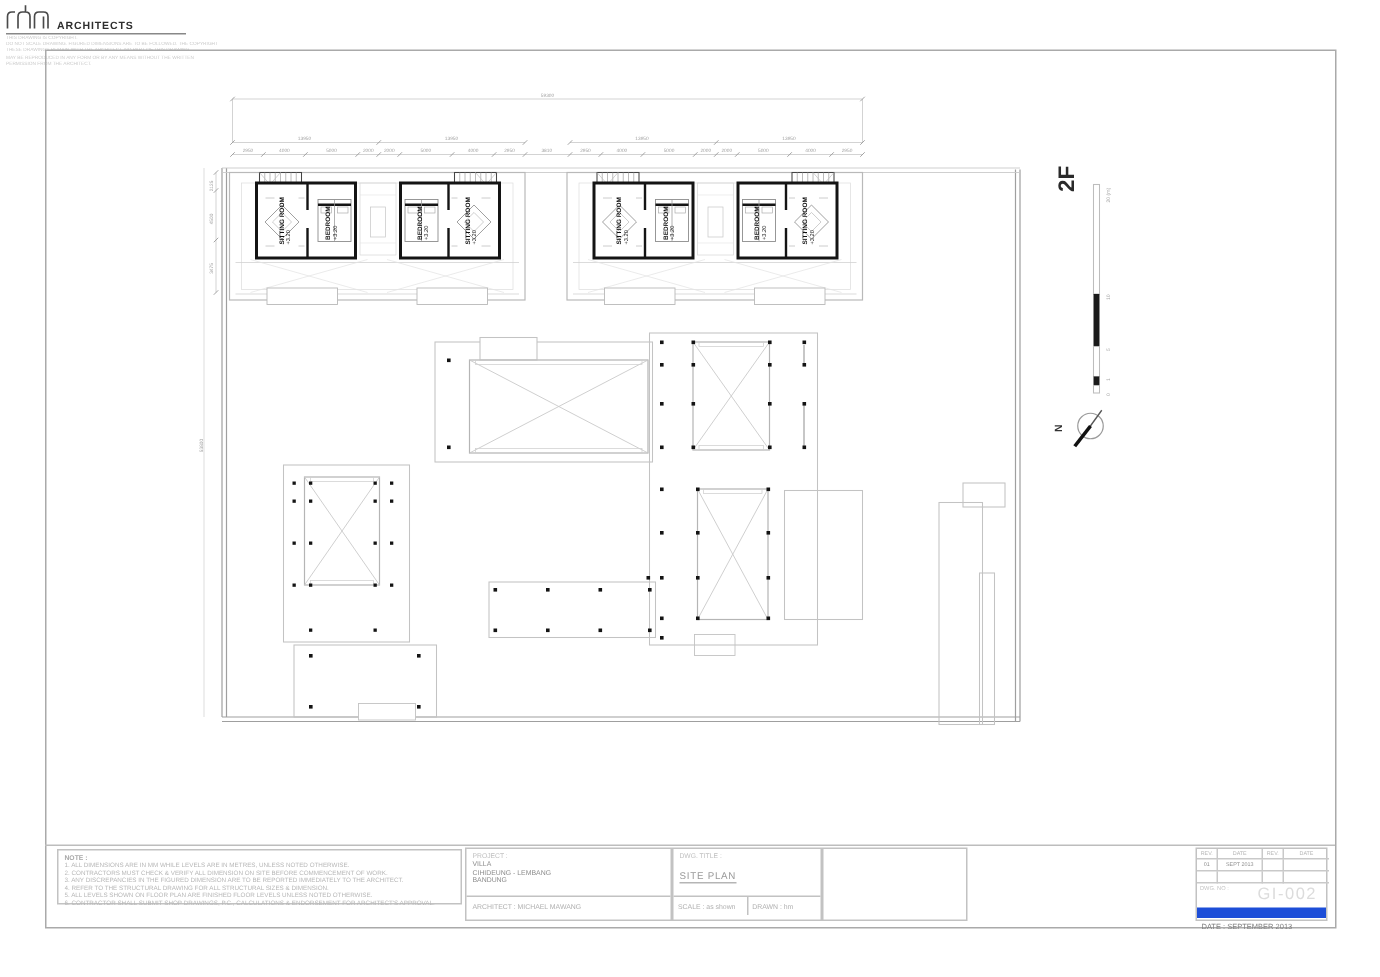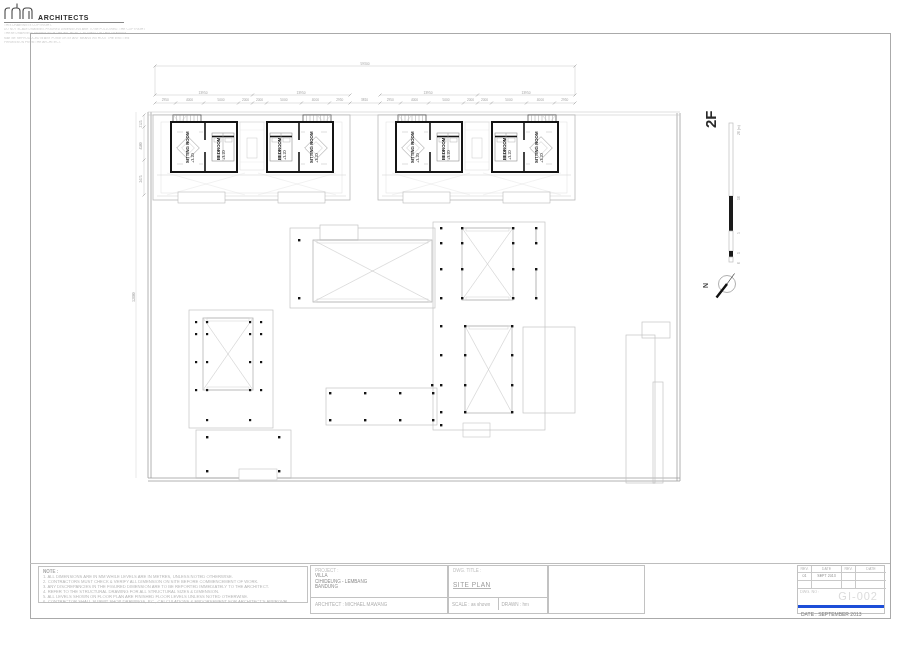--- a/index.html
+++ b/index.html
@@ -27,21 +27,21 @@
   #emptyBox{left:548px;top:565px;width:97px;height:49px;}
   #logoBox{left:645px;top:565px;width:150px;height:49px;padding:3px 4px;box-sizing:border-box;border:none;}
   .logo-row{display:flex;align-items:flex-end;gap:4px;border-bottom:1px solid #888;padding-bottom:1px;width:120px;}
   .logo-word{font-size:7px;font-weight:bold;color:#2e2e2e;letter-spacing:.6px;}
   .copy-line{font-size:3.2px;line-height:3.9px;color:#cccccc;white-space:nowrap;overflow:hidden;margin-top:.5px;}
   #revBox{left:797px;top:565px;width:88px;height:49px;}
   .rev-grid{display:grid;grid-template-columns:14px 30px 14px 30px;}
   .rev-cell{border-right:1px solid #c9c9c9;border-bottom:1px solid #c9c9c9;font-size:3.6px;
             color:#b5b5b5;text-align:center;line-height:6px;height:6px;overflow:hidden;}
   .rev-cell.v{color:#8d8d8d;line-height:7px;height:7px;}
-  .dwgno-area{position:relative;height:16px;border-bottom:3px solid #1d4ed8;}
+  .dwgno-area{position:relative;height:16px;border-bottom:7px solid #1d4ed8;}
   .dwgno-label{position:absolute;left:2px;top:1px;font-size:3.8px;color:#c4c4c4;}
   .dwgno-val{position:absolute;right:6px;top:1px;font-size:11px;color:#dcdcdc;letter-spacing:1px;}
   .date-row{height:11px;display:flex;align-items:center;padding-left:3px;font-size:5px;color:#7f7f7f;}
   
   .dim{font-family:"Liberation Sans",sans-serif;font-size:3.2px;fill:#a3a3a3;}
   .dimv{font-family:"Liberation Sans",sans-serif;font-size:3.2px;fill:#a3a3a3;}
   .room{font-family:"Liberation Sans",sans-serif;font-size:4.3px;font-weight:bold;fill:#111;}
   .lvl{font-family:"Liberation Sans",sans-serif;font-size:3.8px;fill:#111;}
   .floor{font-family:"Liberation Sans",sans-serif;font-size:15px;font-weight:bold;fill:#2a2a2a;}
   .sb{font-family:"Liberation Sans",sans-serif;font-size:3.4px;fill:#a8a8a8;}

